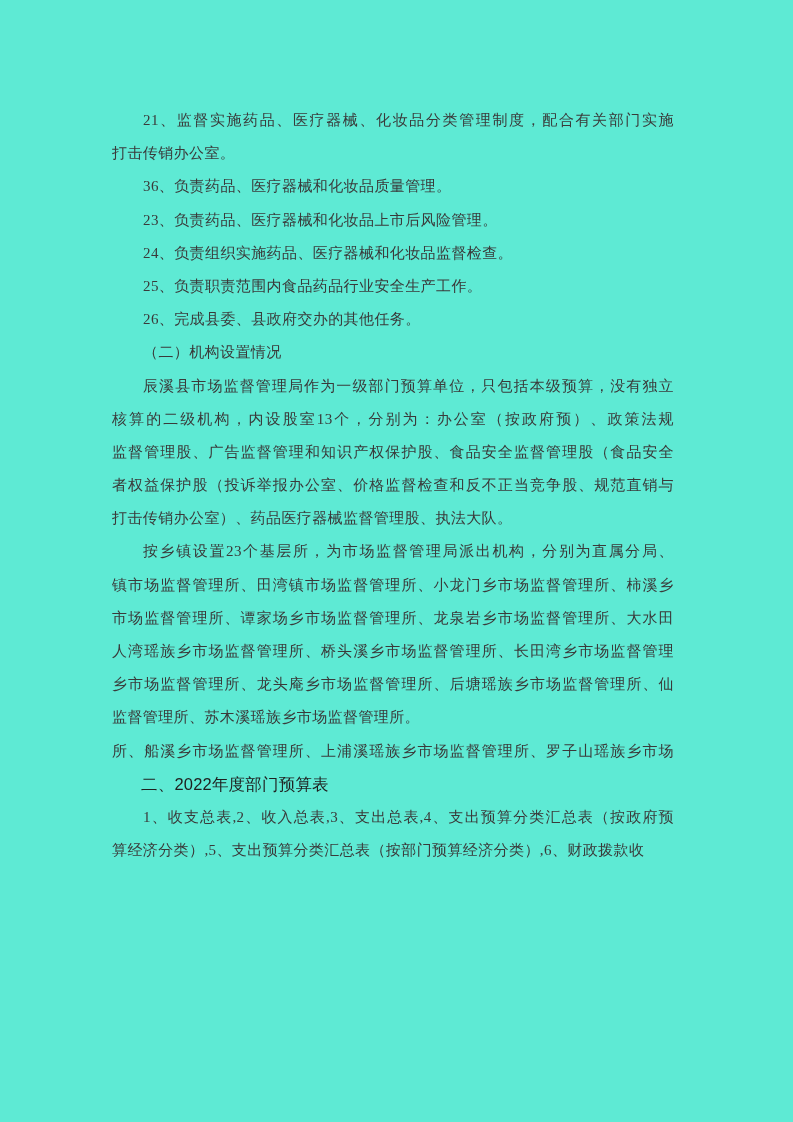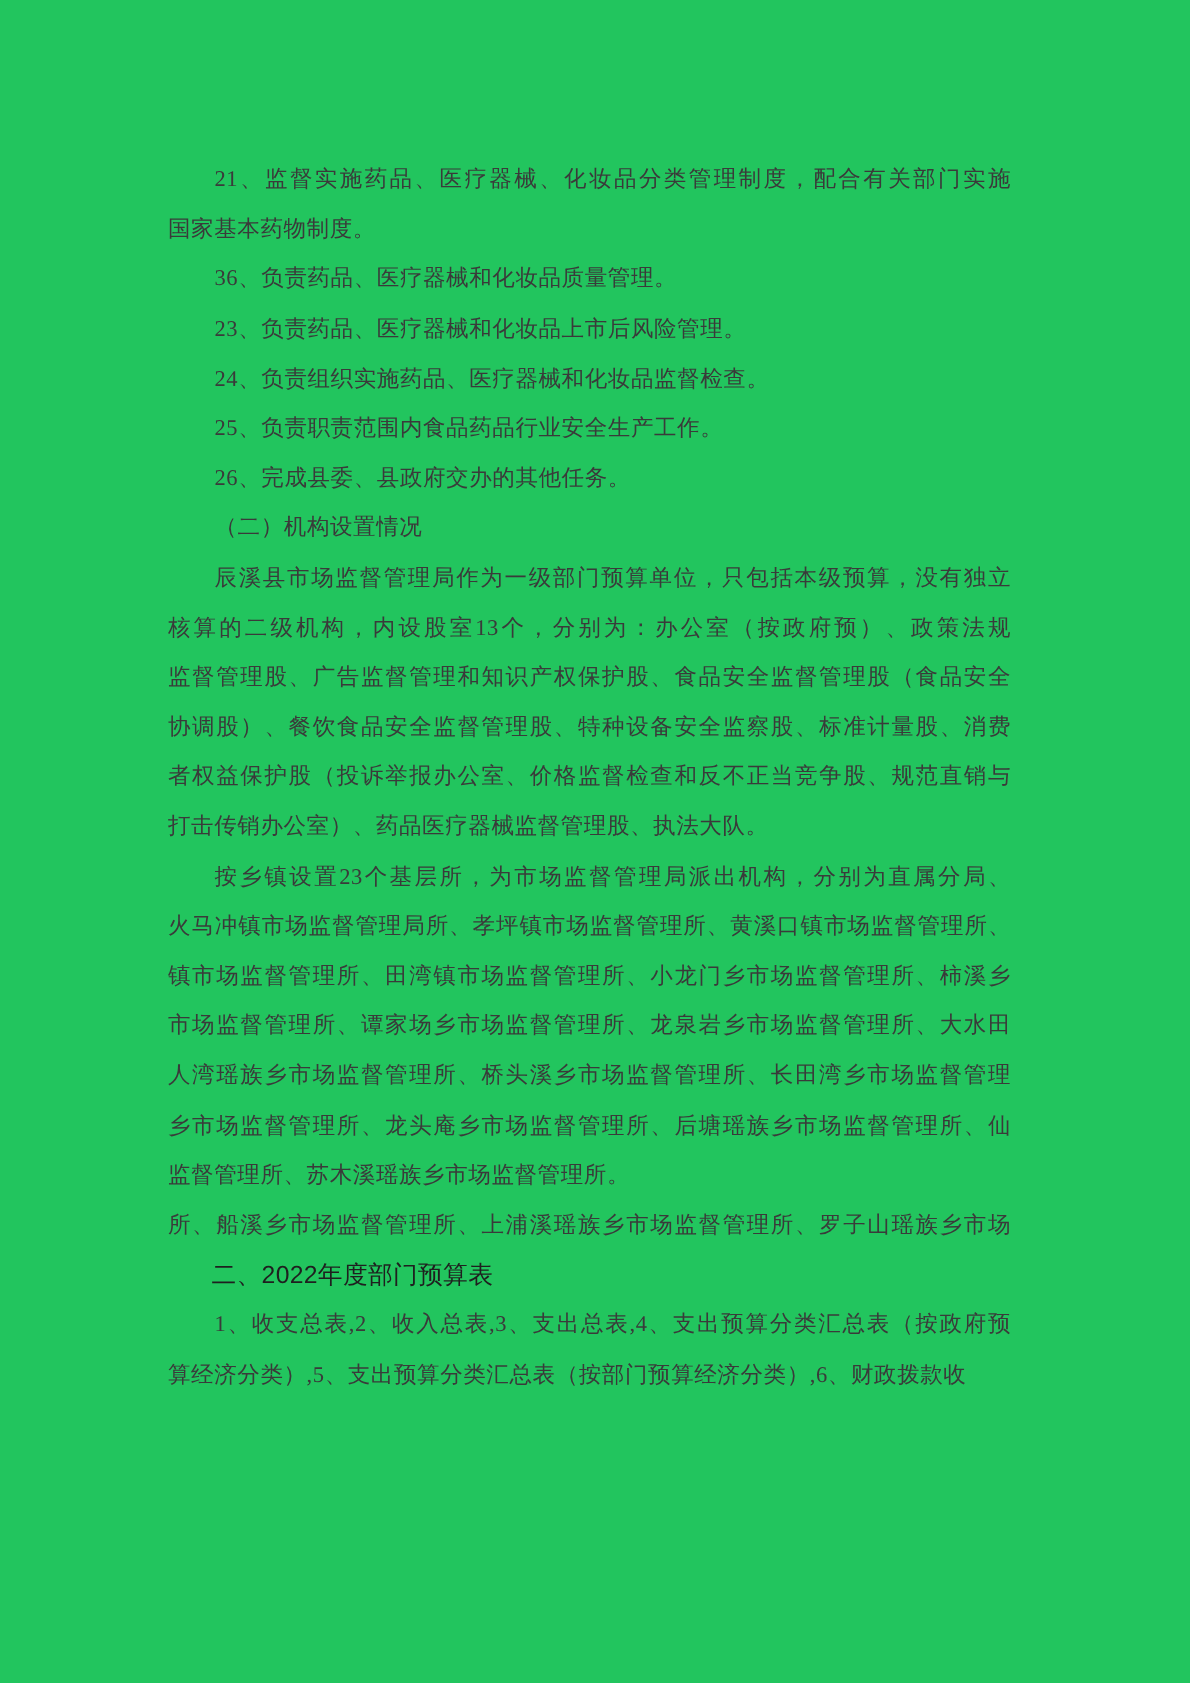--- a/index.html
+++ b/index.html
@@ -1,20 +1,20 @@
 <!DOCTYPE html>
 <html><head>
 <meta charset="utf-8">
 <style>
   html,body{margin:0;padding:0;background:#ffffff;}
   .page{
     position:relative;
     width:793px;
     height:1122px;
-    background:#22c55e;
+    background:#5eead4;
     overflow:hidden;
     font-family:"Liberation Serif","DejaVu Serif",serif;
   }
   .content{
     position:absolute;
     left:112px;
     top:104px;
     width:562px;
   }
   .line{
@@ -44,21 +44,21 @@
     padding-left:29px;
   }
 </style>
 </head>
 <body>
 
 <div class="page">
   <div class="content" id="doc">
       <div class="para">
         <div class="line indent fill">21、监督实施药品、医疗器械、化妆品分类管理制度，配合有关部门实施</div>
-        <div class="line">国家基本药物制度。</div>
+        <div class="line">打击传销办公室。</div>
       </div>
       <div class="para">
         <div class="line indent">36、负责药品、医疗器械和化妆品质量管理。</div>
       </div>
       <div class="para">
         <div class="line indent">23、负责药品、医疗器械和化妆品上市后风险管理。</div>
       </div>
       <div class="para">
         <div class="line indent">24、负责组织实施药品、医疗器械和化妆品监督检查。</div>
       </div>
@@ -68,27 +68,25 @@
       <div class="para">
         <div class="line indent">26、完成县委、县政府交办的其他任务。</div>
       </div>
       <div class="para">
         <div class="line indent">（二）机构设置情况</div>
       </div>
       <div class="para">
         <div class="line indent fill">辰溪县市场监督管理局作为一级部门预算单位，只包括本级预算，没有独立</div>
         <div class="line fill">核算的二级机构，内设股室13个，分别为：办公室（按政府预）、政策法规</div>
         <div class="line fill">监督管理股、广告监督管理和知识产权保护股、食品安全监督管理股（食品安全</div>
-        <div class="line fill">协调股）、餐饮食品安全监督管理股、特种设备安全监察股、标准计量股、消费</div>
         <div class="line fill">者权益保护股（投诉举报办公室、价格监督检查和反不正当竞争股、规范直销与</div>
         <div class="line">打击传销办公室）、药品医疗器械监督管理股、执法大队。</div>
       </div>
       <div class="para">
         <div class="line indent fill">按乡镇设置23个基层所，为市场监督管理局派出机构，分别为直属分局、</div>
-        <div class="line fill">火马冲镇市场监督管理局所、孝坪镇市场监督管理所、黄溪口镇市场监督管理所、</div>
         <div class="line fill">镇市场监督管理所、田湾镇市场监督管理所、小龙门乡市场监督管理所、柿溪乡</div>
         <div class="line fill">市场监督管理所、谭家场乡市场监督管理所、龙泉岩乡市场监督管理所、大水田</div>
         <div class="line fill">人湾瑶族乡市场监督管理所、桥头溪乡市场监督管理所、长田湾乡市场监督管理</div>
         <div class="line fill">乡市场监督管理所、龙头庵乡市场监督管理所、后塘瑶族乡市场监督管理所、仙</div>
         <div class="line">监督管理所、苏木溪瑶族乡市场监督管理所。</div>
         <div class="line fill">所、船溪乡市场监督管理所、上浦溪瑶族乡市场监督管理所、罗子山瑶族乡市场</div>
       </div>
       <div class="para heading">
         <div class="line indent">二、2022年度部门预算表</div>
       </div>

